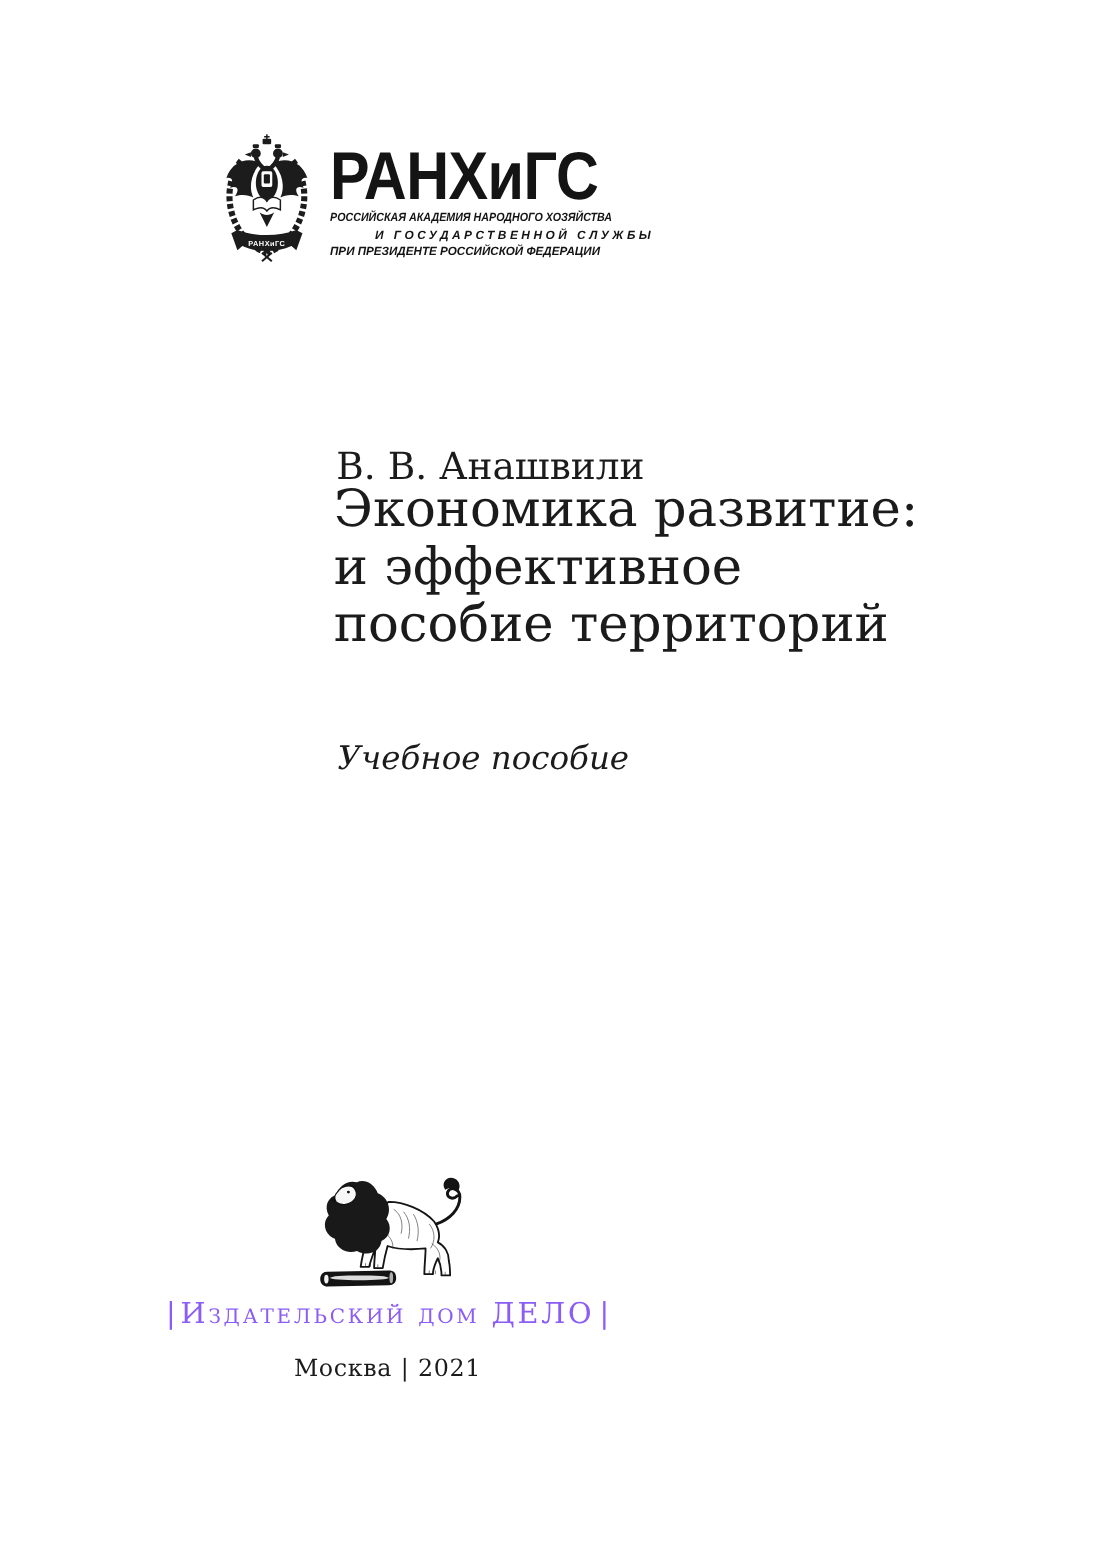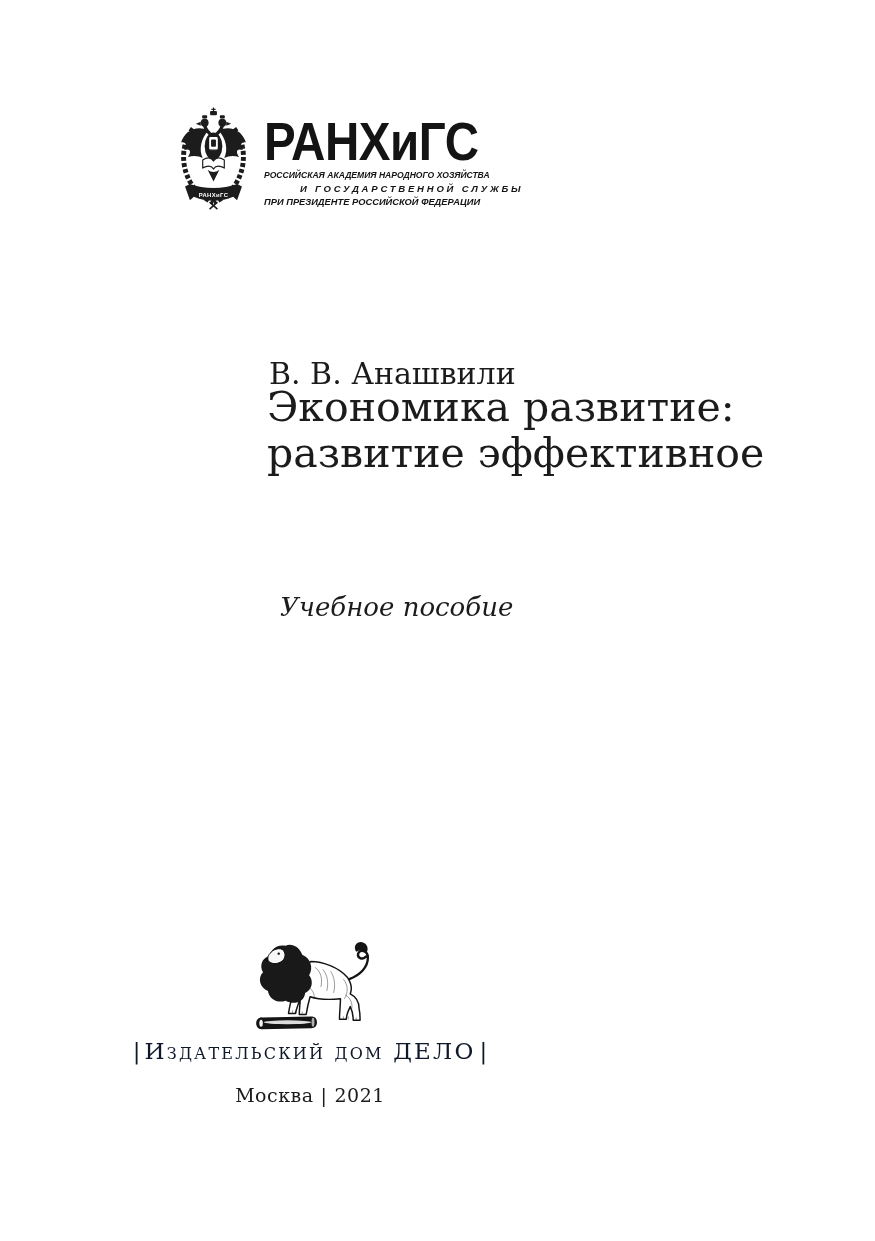--- a/index.html
+++ b/index.html
@@ -30,27 +30,27 @@
   }
   .uni-wrap { margin-top:7px;font-style:italic; }
   .l1 { transform:scaleX(0.90); transform-origin:left; letter-spacing:0; }
   .l2 { letter-spacing:2.8px;padding-left:36px; }
   .l3 { letter-spacing:0; transform:scaleX(0.98); transform-origin:left; }
 
   
   .author   { position:absolute; left:269px; top:318px; font-size:30px; color:#1b1b1b;margin-top:38px; }
   .title    { position:absolute; left:267px; top:384px; margin:0; font-weight:400;
               font-size:41px; line-height:46px; color:#1b1b1b; }
-  .subtitle { position:absolute; left:280px; top:592px; font-style:italic; font-size:26px; color:#1b1b1b; }
+  .subtitle { position:absolute; left:270px; top:592px; font-style:italic; font-size:26px; color:#1b1b1b; }
 
   
   .lion { position:absolute; left:250px; top:938px; width:128px; height:98px; }
   .imprint-name {
     position:absolute; left:60px; top:1038px; width:500px; text-align:center;
-    font-variant:small-caps; font-size:23px; letter-spacing:2.2px; color:#0f172a;
+    font-variant:small-caps; font-size:23px; letter-spacing:2.2px; color:#8b5cf6;
     white-space:nowrap;
   }
   .imprint-name .bar { margin:0 4px; letter-spacing:0; }
   .imprint-city {
     position:absolute; left:60px; top:1084px; width:500px; text-align:center;
     font-size:19px; letter-spacing:0.5px; color:#1b1b1b; white-space:nowrap;
   }
   .imprint-city .bar { margin:0 7px; }
 </style>
 </head>
@@ -104,21 +104,22 @@
         <div class="uni l2">И ГОСУДАРСТВЕННОЙ СЛУЖБЫ</div>
         <div class="uni l3">ПРИ ПРЕЗИДЕНТЕ РОССИЙСКОЙ ФЕДЕРАЦИИ</div>
       </div>
     </div>
   </header>
 
   <div class="author">В. В. Анашвили</div>
 
   <h1 class="title">
     <div>Экономика развитие:</div>
-    <div>развитие эффективное</div>
+    <div>и эффективное</div>
+    <div>пособие территорий</div>
   </h1>
 
   <div class="subtitle">Учебное пособие</div>
 
   <footer>
     <svg class="lion" viewBox="0 0 130 100">
 
       <g>
         <path d="M12,81 L62,80 C66,80 68,82 68,86 C68,90 66,92 62,92 L12,93 C8,93 6,90.5 6,87 C6,83.5 8,81 12,81 Z" fill="#141414"></path>
         <ellipse cx="11" cy="87" rx="4" ry="6" fill="#141414"></ellipse>

